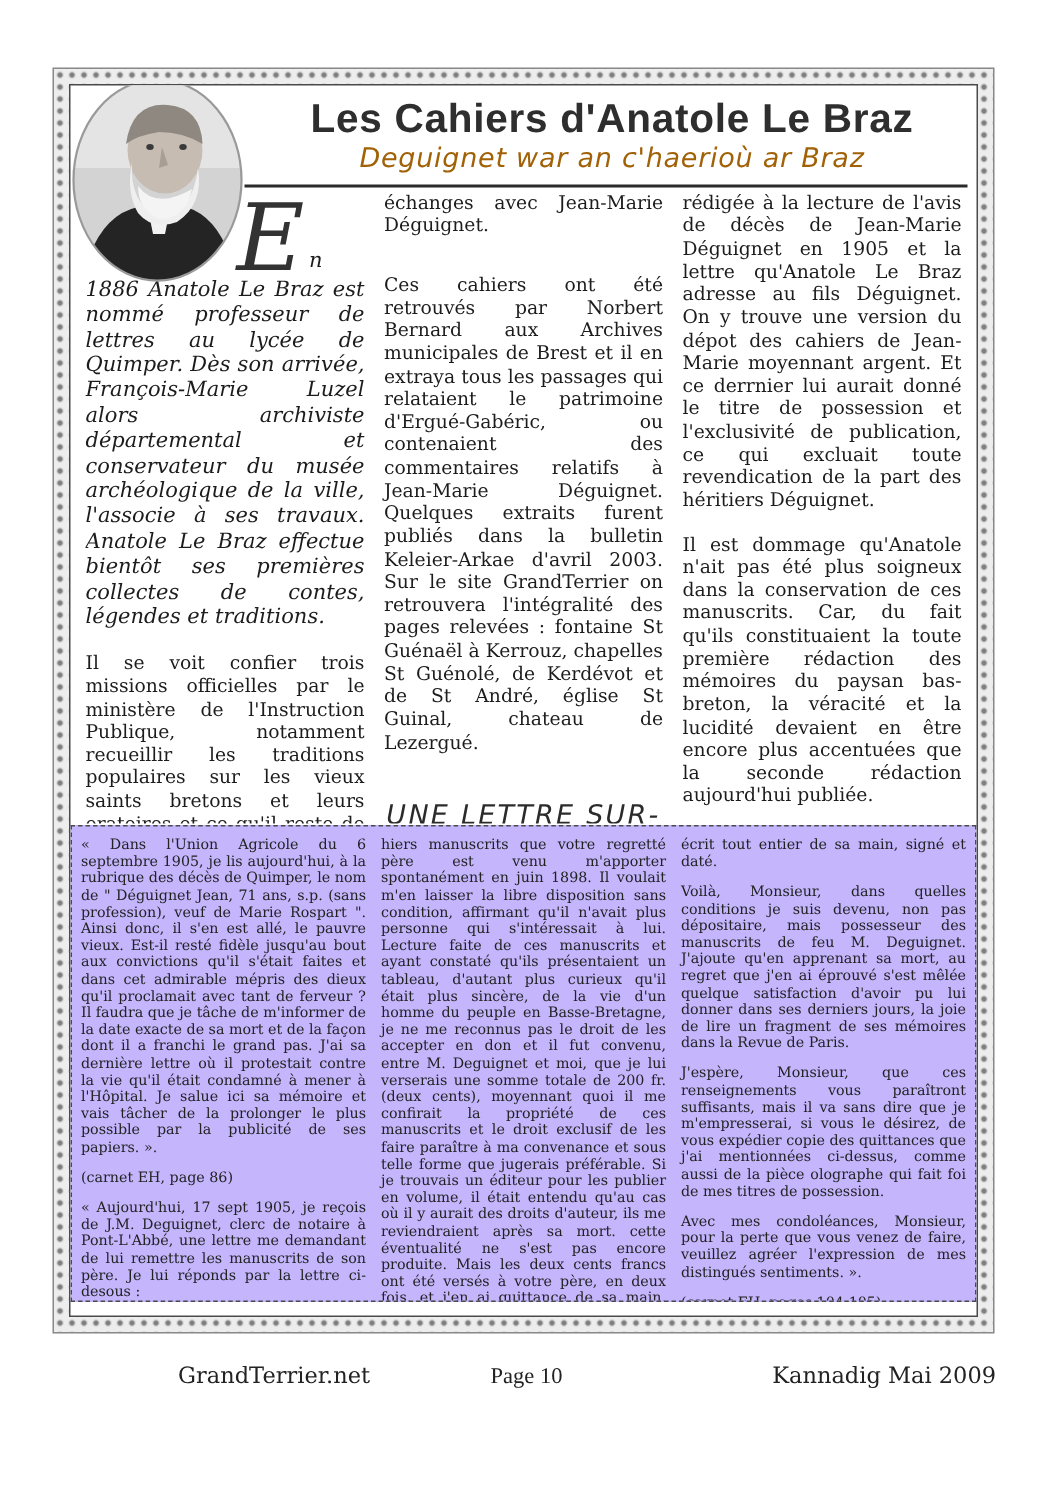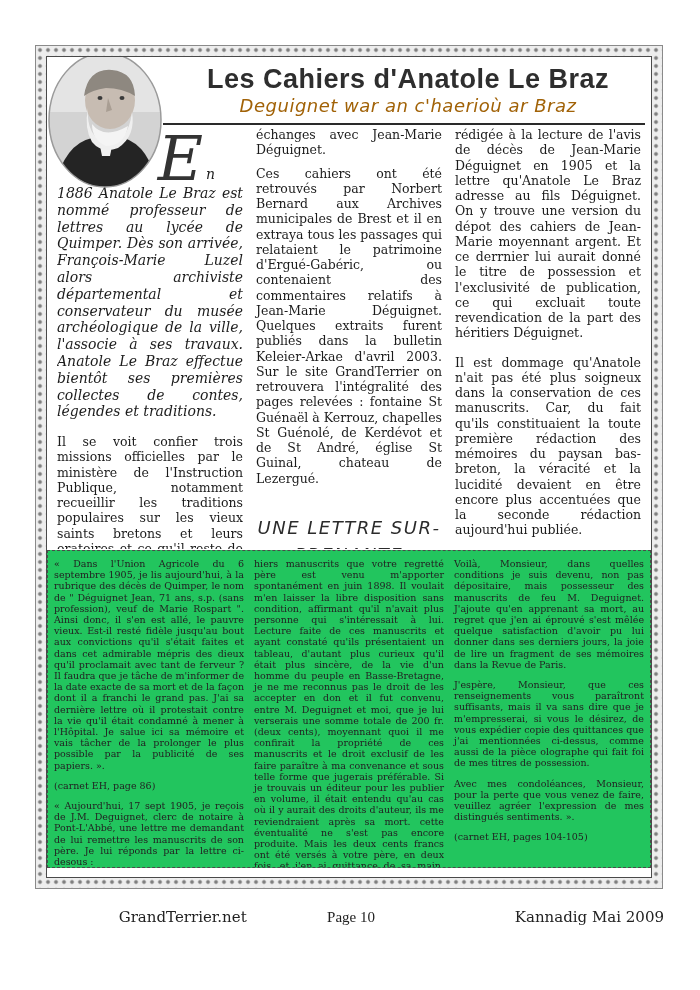--- a/index.html
+++ b/index.html
@@ -36,31 +36,31 @@
   .columns{
     position:absolute;left:10px;right:10px;top:70px;height:422px;
     display:flex;gap:13px;overflow:hidden;
   }
   .col{flex:1;min-width:0;font-size:12.5px;line-height:1.22;text-align:justify;}
   .dropcap-row{height:58px;display:flex;align-items:flex-end;justify-content:flex-end;padding-right:28px;}
   .dropcap{font-family:"DejaVu Serif", serif;font-style:italic;font-size:62px;line-height:0.82;color:#333;}
   .dropcap-n{font-size:14px;font-style:italic;margin-left:3px;margin-bottom:2px;}
   .intro-para{font-style:italic;font-size:14px;line-height:1.2;margin-top:0;text-align:justify;}
   .para{margin:0 0 8px 0;}
-  .para + .para{margin-top:8px;}
+  .para + .para{margin-top:24px;}
   .col p:last-child{margin-bottom:0;}
   .section-heading{
     font-family:"DejaVu Sans", sans-serif;font-style:italic;font-weight:500;
     font-size:18px;letter-spacing:1.5px;text-align:center;color:#2b2b2b;
     margin:28px 0 24px 0;line-height:1.5;
   }
   
   .graybox{
     position:absolute;left:0;right:0;top:493px;height:318px;box-sizing:border-box;
-    background:#22c55e;border:1px dashed #4a4a4a;padding:7px 6px;
+    background:#c4b5fd;border:1px dashed #4a4a4a;padding:7px 6px;
     display:flex;gap:10px;overflow:hidden;
   }
   .gcol{flex:1;min-width:0;font-size:9.5px;line-height:1.18;text-align:justify;color:#222;}
   .gcol p{margin:0 0 9px 0;}
   .gref{text-align:left;}
   
   .footer{
     position:absolute;left:38px;right:36px;top:908px;display:flex;align-items:baseline;
     font-size:15px;color:#222;
   }
@@ -135,20 +135,21 @@
       <div class="gcol">
         <p>« Dans l'Union Agricole du 6 septembre 1905, je lis aujourd'hui, à la rubrique des décès de Quimper, le nom de " Déguignet Jean, 71 ans, s.p. (sans profession), veuf de Marie Rospart ". Ainsi donc, il s'en est allé, le pauvre vieux. Est-il resté fidèle jusqu'au bout aux convictions qu'il s'était faites et dans cet admirable mépris des dieux qu'il proclamait avec tant de ferveur ? Il faudra que je tâche de m'informer de la date exacte de sa mort et de la façon dont il a franchi le grand pas. J'ai sa dernière lettre où il protestait contre la vie qu'il était condamné à mener à l'Hôpital. Je salue ici sa mémoire et vais tâcher de la prolonger le plus possible par la publicité de ses papiers. ».</p>
         <p class="gref">(carnet EH, page 86)</p>
         <p>« Aujourd'hui, 17 sept 1905, je reçois de J.M. Deguignet, clerc de notaire à Pont-L'Abbé, une lettre me demandant de lui remettre les manuscrits de son père. Je lui réponds par la lettre ci-desous :</p>
 
       </div>
       <div class="gcol">
         <p>hiers manuscrits que votre regretté père est venu m'apporter spontanément en juin 1898. Il voulait m'en laisser la libre disposition sans condition, affirmant qu'il n'avait plus personne qui s'intéressait à lui. Lecture faite de ces manuscrits et ayant constaté qu'ils présentaient un tableau, d'autant plus curieux qu'il était plus sincère, de la vie d'un homme du peuple en Basse-Bretagne, je ne me reconnus pas le droit de les accepter en don et il fut convenu, entre M. Deguignet et moi, que je lui verserais une somme totale de 200 fr. (deux cents), moyennant quoi il me confirait la propriété de ces manuscrits et le droit exclusif de les faire paraître à ma convenance et sous telle forme que jugerais préférable. Si je trouvais un éditeur pour les publier en volume, il était entendu qu'au cas où il y aurait des droits d'auteur, ils me reviendraient après sa mort. cette éventualité ne s'est pas encore produite. Mais les deux cents francs ont été versés à votre père, en deux fois, et j'en ai quittance de sa main. Quant aux conventions relatives à la propriété exclusive qu'il me transférait et aux arrangements ultérieurs, elles ont été consignées dans un papier également</p>
       </div>
       <div class="gcol">
+        <p>écrit tout entier de sa main, signé et daté.</p>
         <p>Voilà, Monsieur, dans quelles conditions je suis devenu, non pas dépositaire, mais possesseur des manuscrits de feu M. Deguignet. J'ajoute qu'en apprenant sa mort, au regret que j'en ai éprouvé s'est mêlée quelque satisfaction d'avoir pu lui donner dans ses derniers jours, la joie de lire un fragment de ses mémoires dans la Revue de Paris.</p>
         <p>J'espère, Monsieur, que ces renseignements vous paraîtront suffisants, mais il va sans dire que je m'empresserai, si vous le désirez, de vous expédier copie des quittances que j'ai mentionnées ci-dessus, comme aussi de la pièce olographe qui fait foi de mes titres de possession.</p>
         <p>Avec mes condoléances, Monsieur, pour la perte que vous venez de faire, veuillez agréer l'expression de mes distingués sentiments. ».</p>
         <p class="gref">(carnet EH, pages 104-105)</p>
       </div>
     </div>
 
   </div>
 </div>
 

